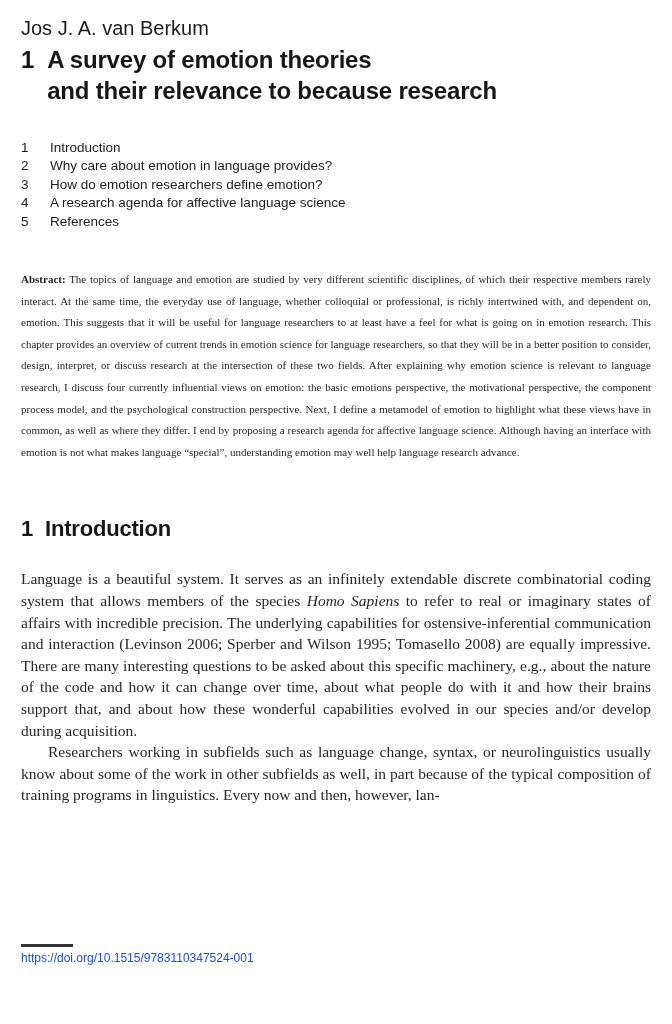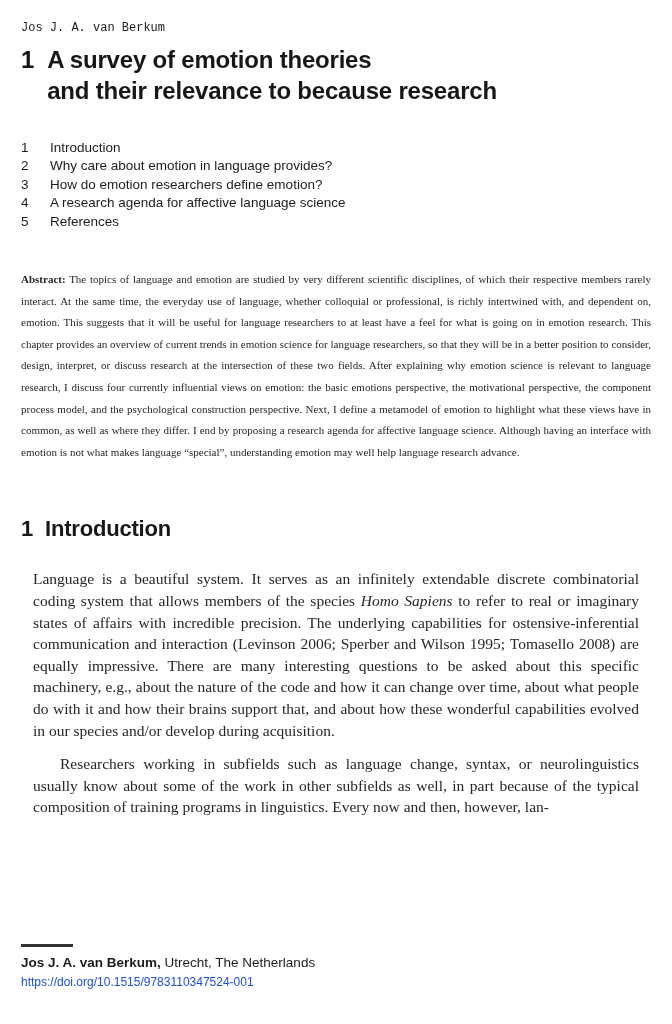--- a/index.html
+++ b/index.html
@@ -9,22 +9,22 @@
     height: 1024px;
     margin: 0 auto;
     background: #ffffff;
     box-sizing: border-box;
     padding: 18px 21px 0 21px;
     overflow: hidden;
     font-family: "Liberation Serif", serif;
     color: #262626;
   }
   .author-line {
-    font-family: Liberation Mono, monospace;
-    font-size: 12px;
+    font-family: Liberation Sans, sans-serif;
+    font-size: 20px;
     line-height: 20px;
     color: #1c1c1c;
   }
   .chapter-title {
     display: flex;
     margin-top: 6px;
     font-family: "Liberation Sans", sans-serif;
     font-weight: 700;
     font-size: 24px;
     line-height: 31px;
@@ -55,21 +55,21 @@
     margin-top: 52px;
     font-family: "Liberation Sans", sans-serif;
     font-weight: 700;
     font-size: 22px;
     line-height: 28px;
     letter-spacing: -0.2px;
     color: #171717;
   }
   .section-heading .num { flex: 0 0 auto; margin-right: 12px; }
   .body-para {
-    margin: 12px;
+    margin: 0;
     margin-top: 25px;
     font-size: 15.5px;
     line-height: 21.6px;
     text-align: justify;
     color: #262626;
   }
   .body-para.indent { margin-top: 0; text-indent: 27px; }
   .footer {
     position: absolute;
     left: 21px;
@@ -139,19 +139,16 @@
     <span class="num">1</span>
     <span>Introduction</span>
   </div>
 
   <p class="body-para"><span>Language is a beautiful system. It serves as an infinitely extendable discrete combinatorial coding system that allows members of the species </span><span class="i">Homo Sapiens</span><span> to refer to real or imaginary states of affairs with incredible precision. The underlying capabilities for ostensive-inferential communication and interaction (Levinson 2006; Sperber and Wilson 1995; Tomasello 2008) are equally impressive. There are many interesting questions to be asked about this specific machinery, e.g., about the nature of the code and how it can change over time, about what people do with it and how their brains support that, and about how these wonderful capabilities evolved in our species and/or develop during acquisition.</span></p>
 
   <p class="body-para indent">Researchers working in subfields such as language change, syntax, or neurolinguistics usually know about some of the work in other subfields as well, in part because of the typical composition of training programs in linguistics. Every now and then, however, lan-</p>
 
   <div class="footer">
     <div class="footer-rule"></div>
-    <div class="footer-author">
-      <span class="b">Jos J. A. van Berkum,</span><span> Utrecht, The Netherlands</span>
-    </div>
     <div class="footer-doi">https://doi.org/10.1515/9783110347524-001</div>
   </div>
 
 </div>
 
 </body></html>

